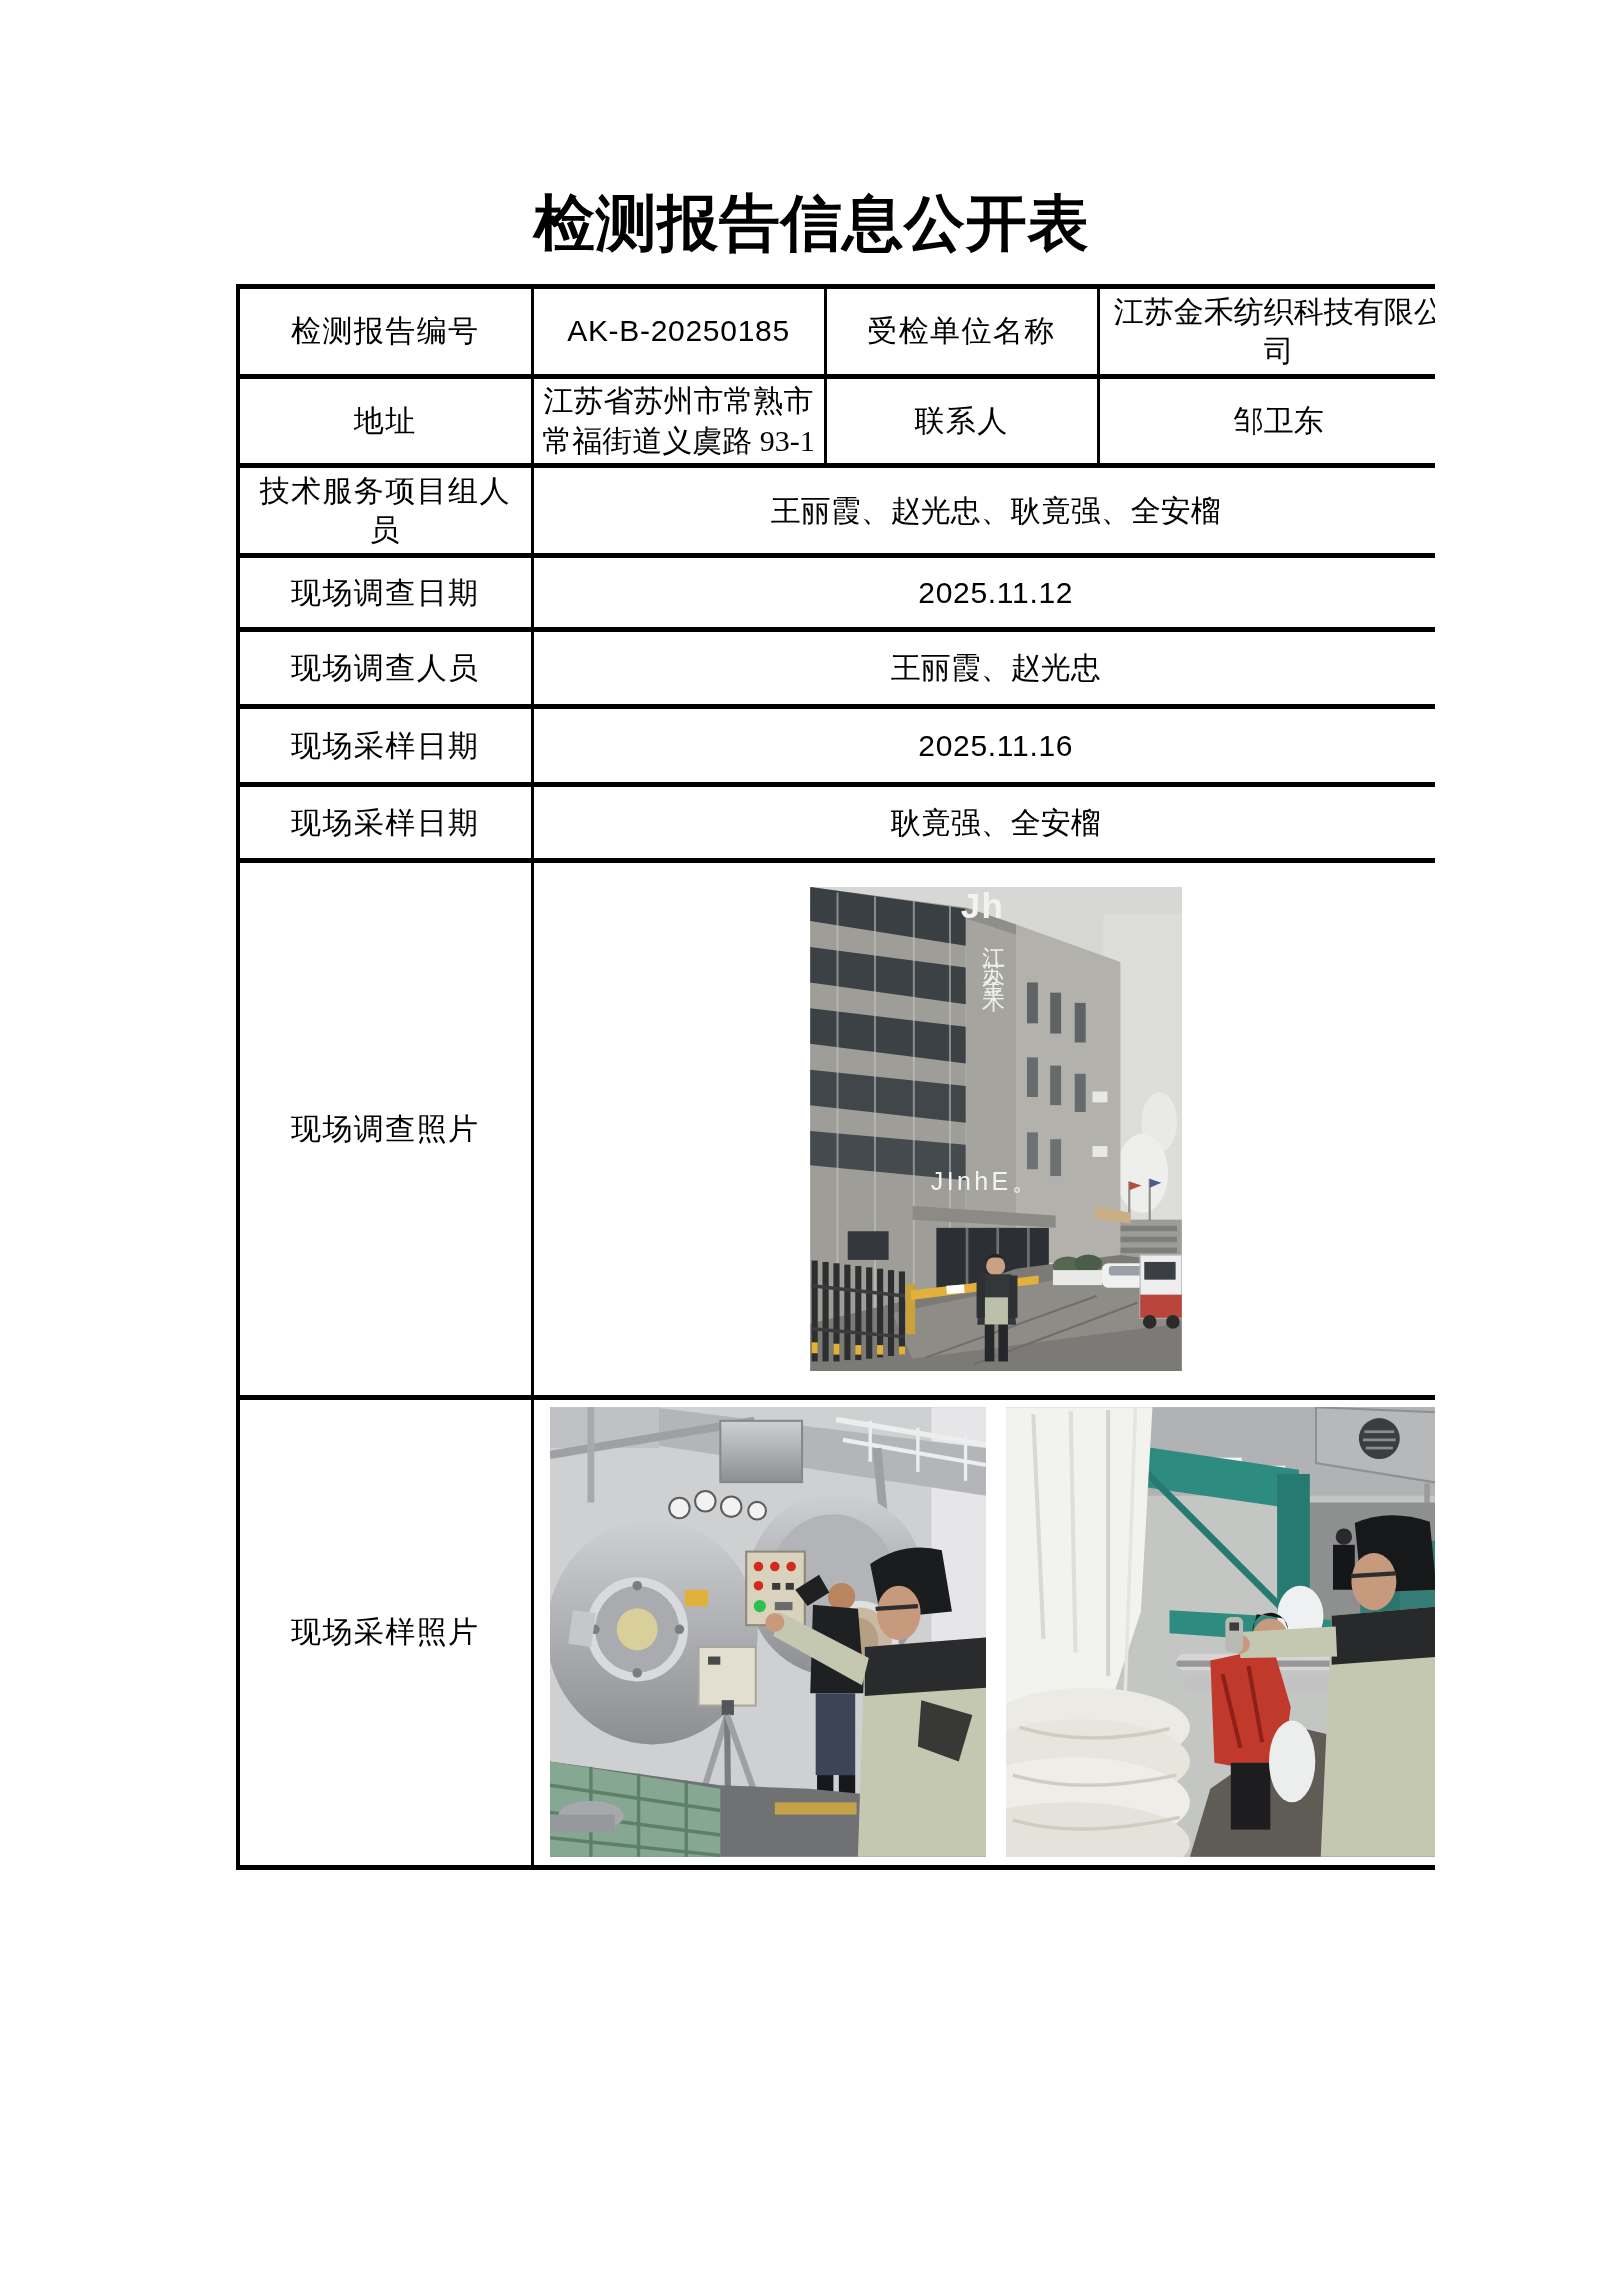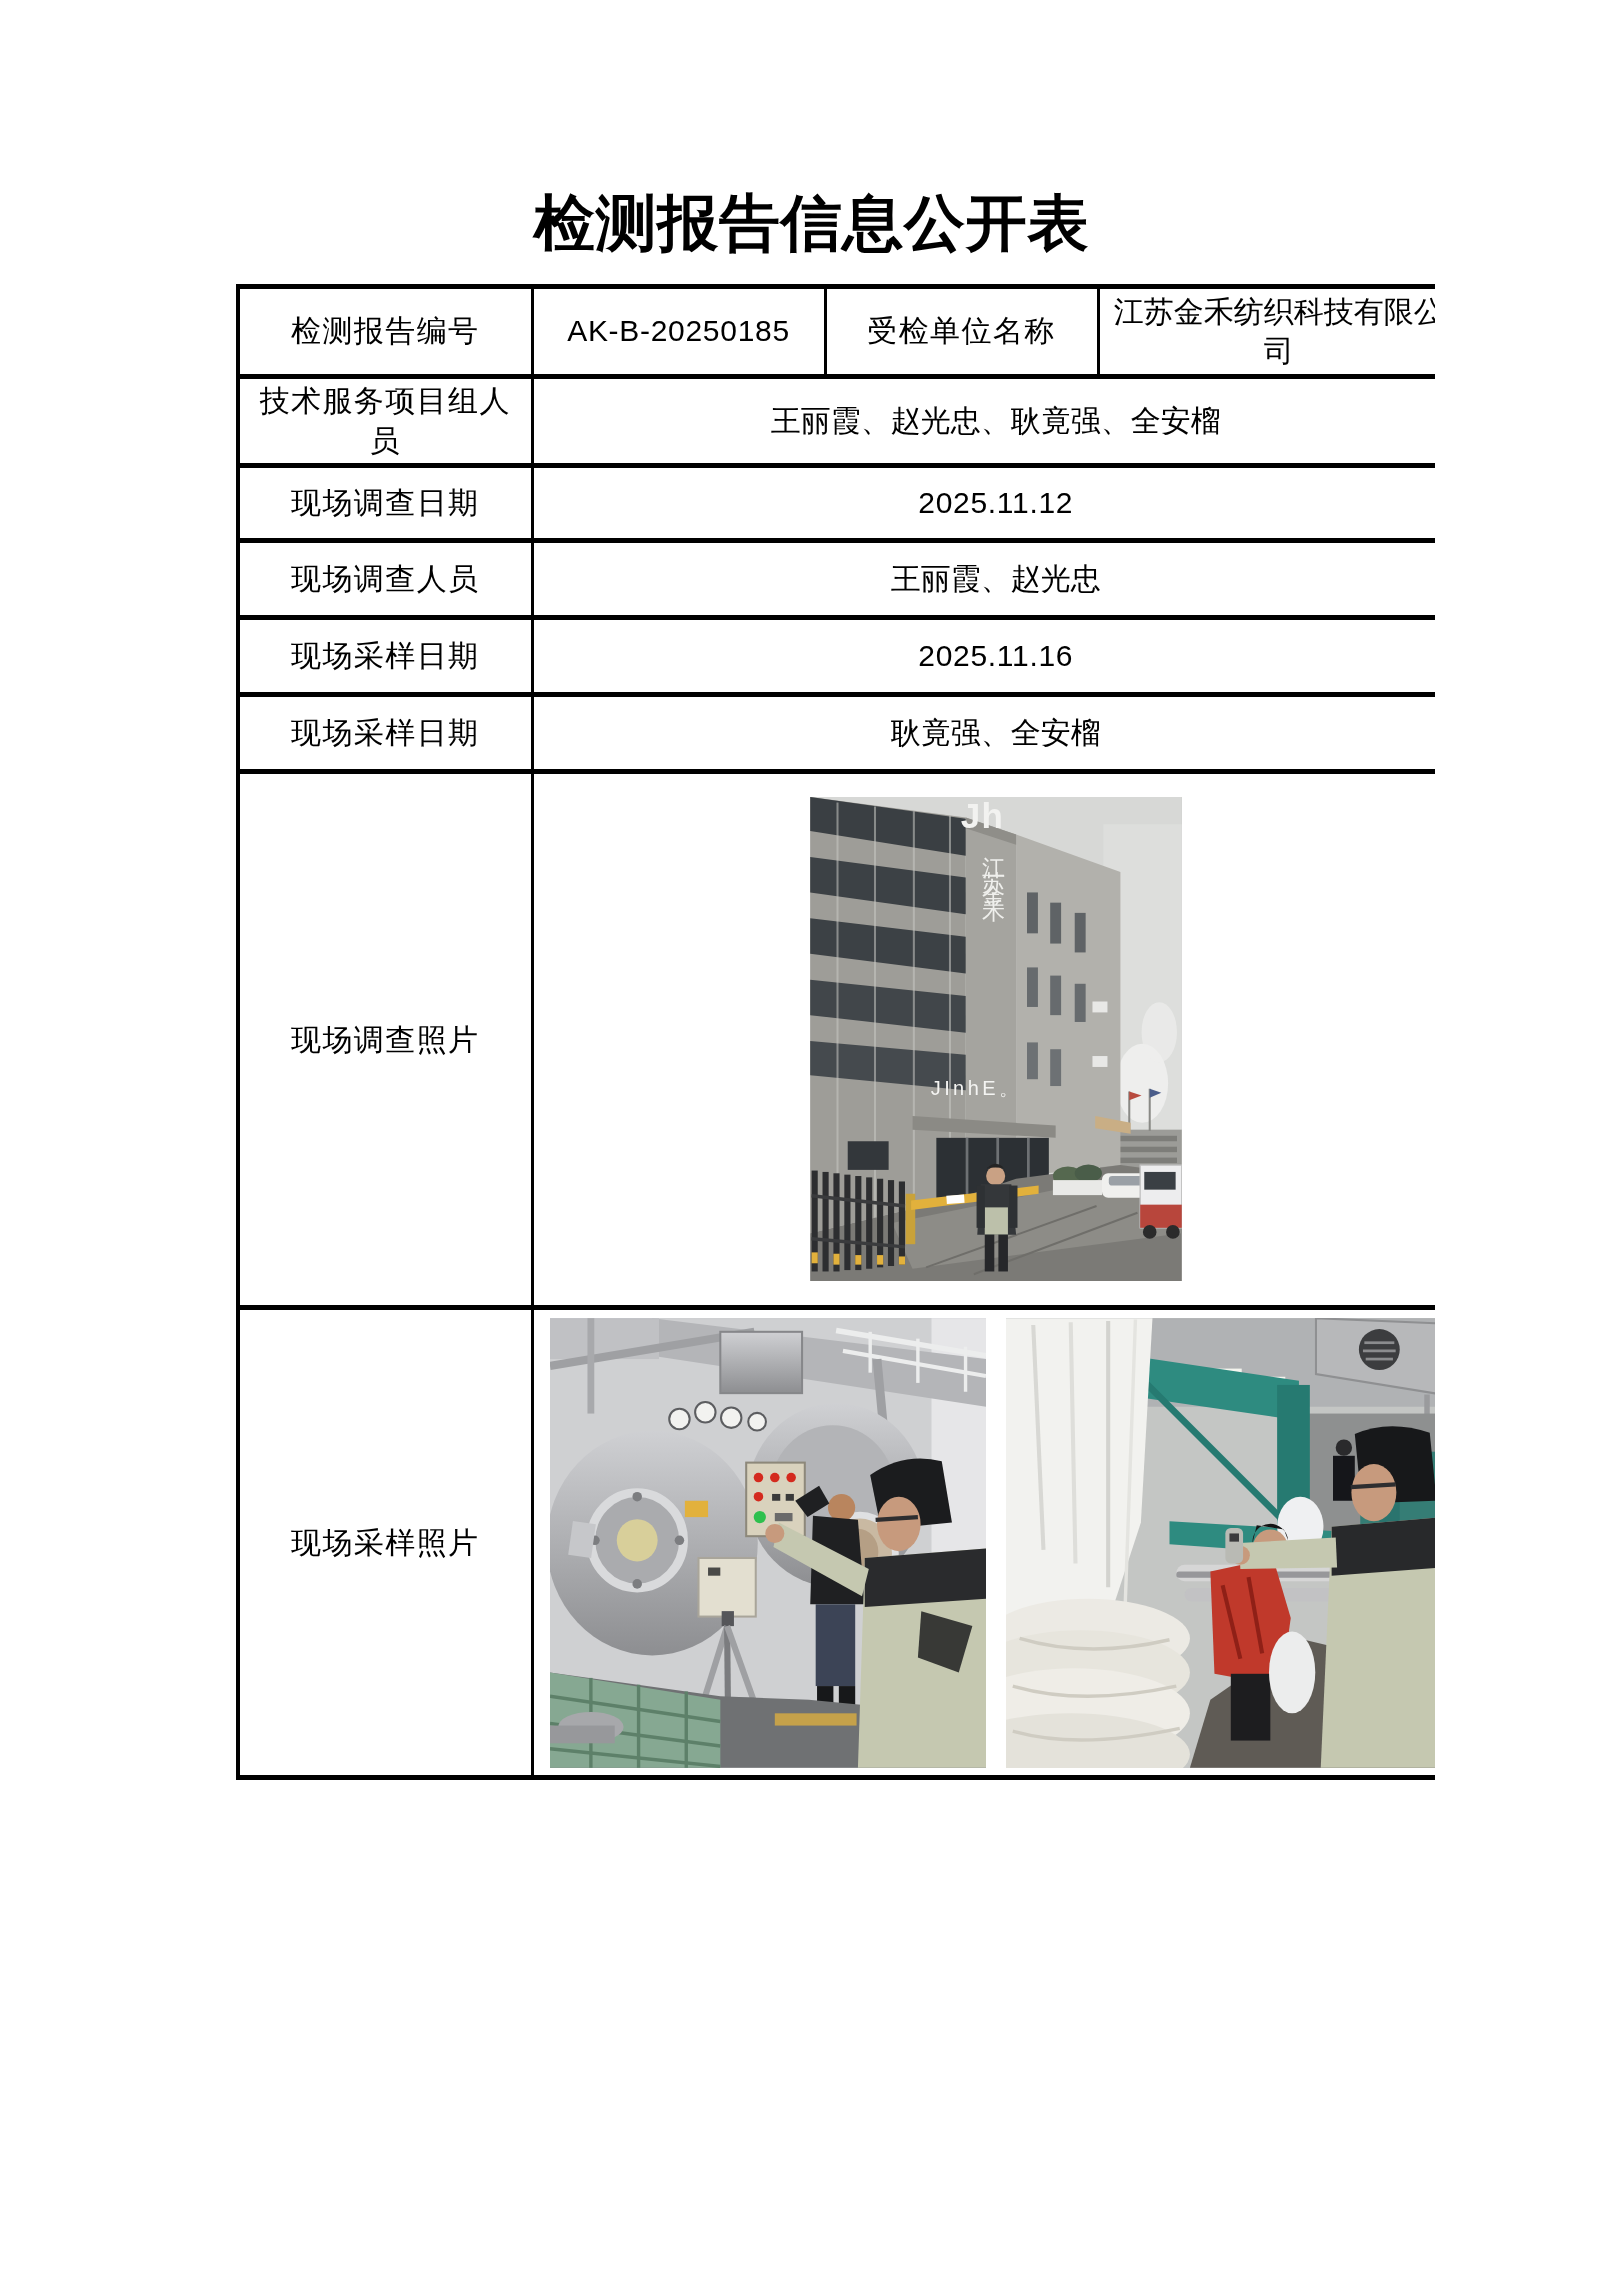--- a/index.html
+++ b/index.html
@@ -56,21 +56,21 @@
   tr.r11 td{height:460px;}
   td.photo-cell{padding:0;}
   .photo-wrap{display:flex;justify-content:center;align-items:center;gap:20.5px;width:100%;}
   .photo{position:relative;overflow:hidden;background:#ccc;}
   .photo.building{width:372px;height:484px;}
   .photo.machinery,.photo.textile{width:436px;height:450px;}
   .photo svg{display:block;position:absolute;left:0;top:0;}
   .overlay{position:absolute;margin:0;color:#f2f2f0;font-family:"Liberation Sans","DejaVu Sans",sans-serif;}
   .bsign-logo{left:151px;top:-4.1px;font-size:35px;font-weight:bold;letter-spacing:1.4px;}
   .bsign-vert{left:168px;top:42px;writing-mode:vertical-rl;font-size:23px;letter-spacing:13.6px;font-family:"Liberation Serif",serif;color:#efefec;}
-  .bsign-entr{left:121px;top:278px;font-size:20px;letter-spacing:3.4px;color:#f4f4f2;}
+  .bsign-entr{left:121px;top:278px;font-size:25px;letter-spacing:3.4px;color:#f4f4f2;}
 </style>
 </head>
 <body>
 
 <div class="page">
 
   <h1 class="doc-title">检测报告信息公开表</h1>
 
   <table class="report">
     <colgroup>
@@ -78,20 +78,26 @@
         <col style="width:293px">
         <col style="width:273px">
         <col style="width:362px">
     </colgroup>
     <tbody>
       <tr class="r1">
         <td class="lbl">检测报告编号</td>
         <td class="num">AK-B-20250185</td>
         <td class="lbl">受检单位名称</td>
         <td>江苏金禾纺织科技有限公司</td>
+      </tr>
+      <tr class="r2">
+        <td class="lbl">地址</td>
+        <td class="addr">江苏省苏州市常熟市常福街道义虞路 93-1</td>
+        <td class="lbl">联系人</td>
+        <td>邹卫东</td>
       </tr>
       <tr class="r3">
         <td class="lbl">技术服务项目组人员</td>
         <td colspan="3">王丽霞、赵光忠、耿竟强、全安榴</td>
       </tr>
       <tr class="r4">
         <td class="lbl">现场调查日期</td>
         <td colspan="3" class="num">2025.11.12</td>
       </tr>
       <tr class="r5">

